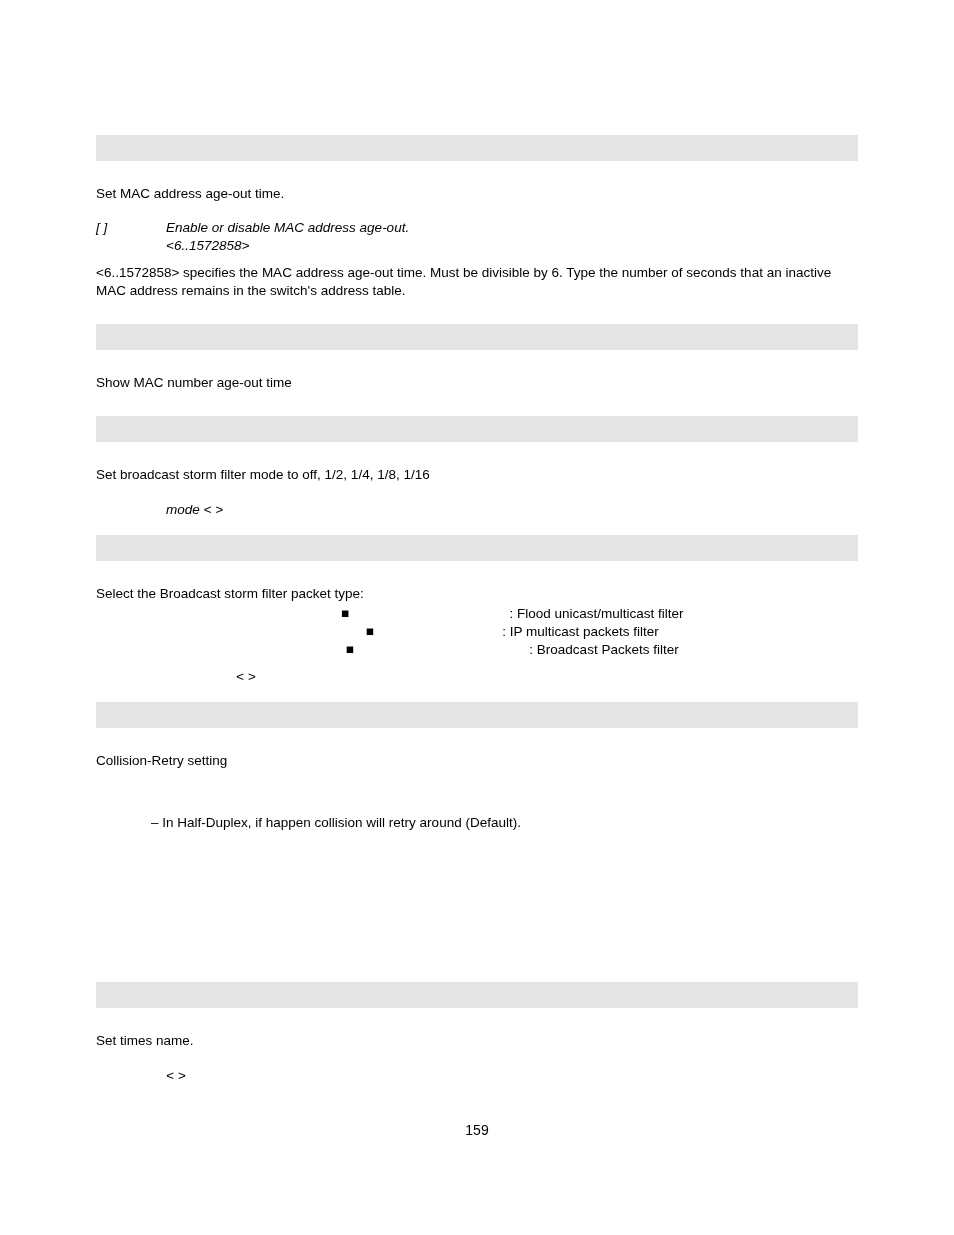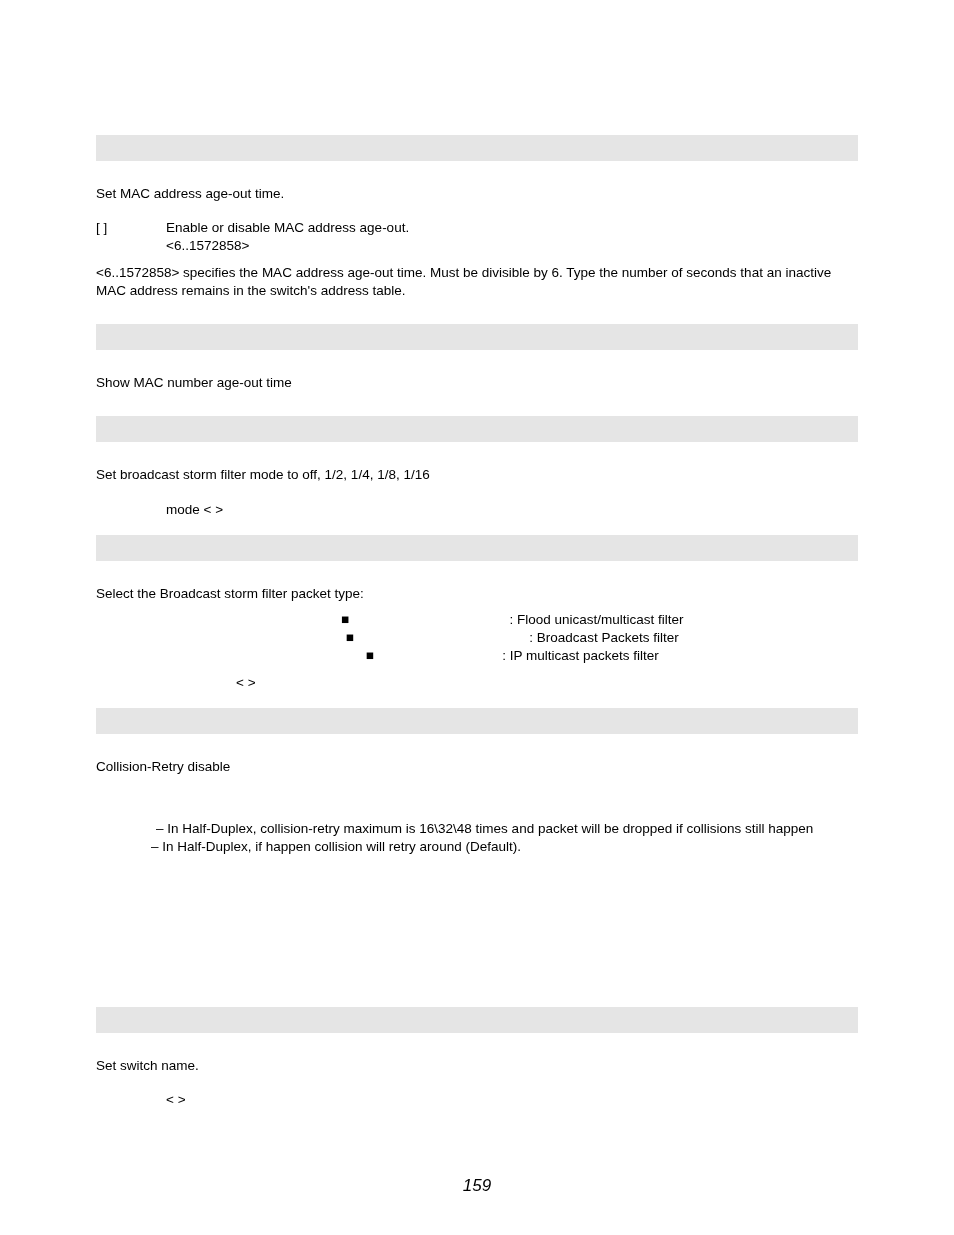--- a/index.html
+++ b/index.html
@@ -19,29 +19,28 @@
     position: relative;
   }
   .bar {
     background: #e5e5e5;
     height: 26px;
     margin: 0 0 16px 0;
   }
   .para { margin: 0 0 8px 0; }
   .spacer-m { height: 16px; }
   .spacer-s { height: 8px; }
-  .indent1 { padding-left: 70px; }
+  .indent1 { padding-left: 70px; font-style: italic; }
   .ul-wrap { padding-left: 70px; text-align: center; }
   .li-row { }
   .sq { display: inline-block; width: 9px; }
   .pagenum {
     text-align: center;
-    font-size: 17px;
-    margin-top: 58px;
-    font-style: italic;
+    font-size: 14px;
+    margin-top: 28px;
   }
 </style>
 </head>
 <body>
 
 <div class="page">
 
   <div class="bar"></div>
   <div class="spacer-s"></div>
   <p class="para">Set MAC address age-out time.</p>
@@ -63,40 +62,39 @@
 
   <div class="bar"></div>
   <div class="spacer-s"></div>
   <p class="para">Set broadcast storm filter mode to off, 1/2, 1/4, 1/8, 1/16</p>
   <div class="spacer-s"></div>
   <div class="indent1">mode &lt;                                          &gt;</div>
   <div class="spacer-m"></div>
 
   <div class="bar"></div>
   <div class="spacer-s"></div>
-  <p class="para" style="margin-bottom:8px;">Select the Broadcast storm filter packet type:</p>
+  <p class="para" style="margin-bottom:2px;">Select the Broadcast storm filter packet type:</p>
   <div class="ul-wrap">
     <div class="li-row"><span class="sq">■</span><span style="display:inline-block; width:160px;"></span><span>: Flood unicast/multicast filter</span></div>
+    <div class="li-row"><span class="sq">■</span><span style="display:inline-block; width:128px;"></span><span>: IP multicast packets filter</span></div>
     <div class="li-row"><span class="sq">■</span><span style="display:inline-block; width:175px;"></span><span>: Broadcast Packets filter</span></div>
-    <div class="li-row"><span class="sq">■</span><span style="display:inline-block; width:128px;"></span><span>: IP multicast packets filter</span></div>
   </div>
   <div class="spacer-s"></div>
   <div class="indent1" style="padding-left:140px;">&lt;                                                                                                                &gt;</div>
   <div class="spacer-m"></div>
 
   <div class="bar"></div>
   <div class="spacer-s"></div>
-  <p class="para">Collision-Retry disable</p>
+  <p class="para">Collision-Retry setting</p>
   <div style="height:36px;"></div>
-  <div style="padding-left:60px;"> – In Half-Duplex, collision-retry maximum is 16\32\48 times and packet will be dropped if collisions still happen</div>
   <div style="padding-left:55px;">– In Half-Duplex, if happen collision will retry around (Default).</div>
 
   <div style="height:150px;"></div>
 
   <div class="bar"></div>
   <div class="spacer-s"></div>
-  <p class="para">Set switch name.</p>
+  <p class="para">Set times name.</p>
   <div class="spacer-s"></div>
   <div class="indent1">&lt;              &gt;</div>
   <div class="spacer-s"></div>
 
   <div class="pagenum">159</div>
 </div>
 
 </body></html>

